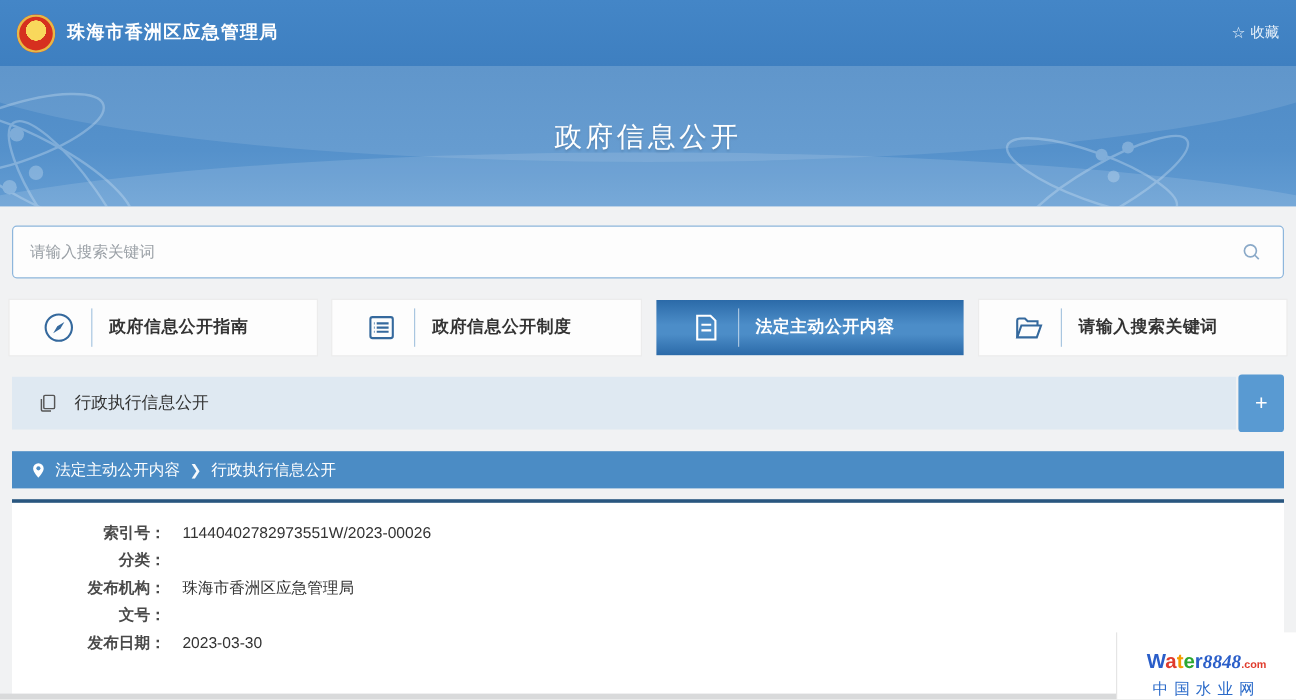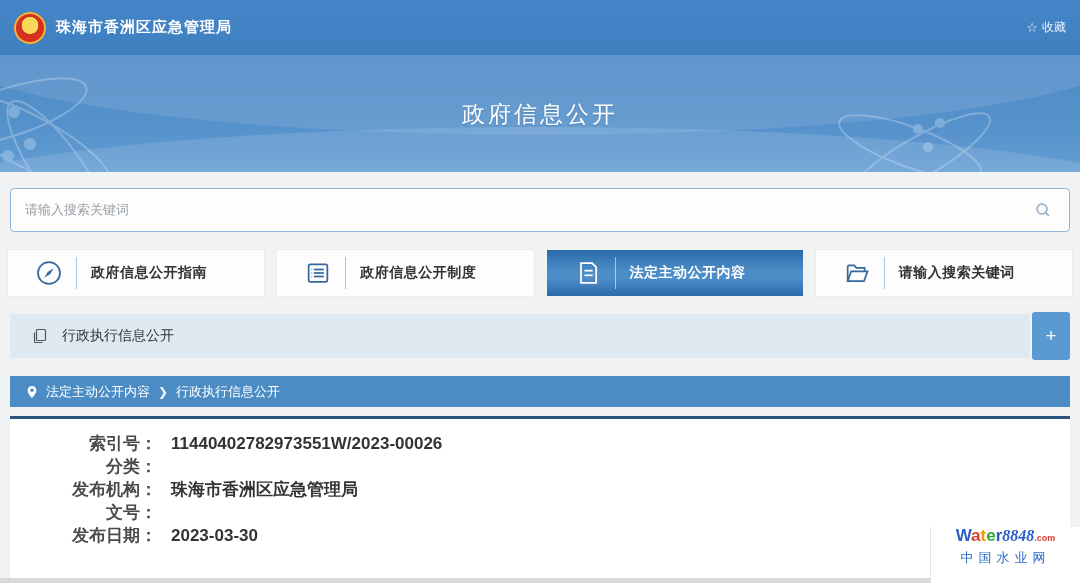--- a/index.html
+++ b/index.html
@@ -45,28 +45,28 @@
   .plus-btn { width:38px; height:48px; margin-left:2px; background:#599ad2; border:none; border-radius:3px; color:#fff; font-size:18px; cursor:pointer; flex:0 0 auto; }
 
   
   .breadcrumb { margin:16px 10px 0; height:31px; background:#4b8cc5; display:flex; align-items:center; padding:0 16px; color:#fff; font-size:13px; gap:8px; }
   .breadcrumb .b-icon { display:flex; }
   .crumb { cursor:pointer; }
   .crumb-sep { font-size:12px; opacity:.95; font-weight:bold; }
 
   
   .detail-card { margin:9px 10px 0; background:#fff; border-top:3px solid #29567f; padding:17px 0 0; min-height:166px; }
-  .field-row { display:flex; line-height:16px; margin-bottom:7px; font-size:17px;padding-left:19px; }
+  .field-row { display:flex; line-height:16px; margin-bottom:7px; font-size:13px; }
   .field-label { width:128px; text-align:right; color:#4a4a4a; font-weight:bold; flex:0 0 auto; }
-  .field-value { margin-left:14px; color:#333;font-weight:bold; }
+  .field-value { margin-left:14px; color:#333; }
 
   .bottom-strip { position:absolute; left:0; right:0; bottom:0; height:5px; background:#d9dadb; }
 
   
-  .watermark { position:absolute; right:0; bottom:0; width:150px; height:56px; background:#fff; z-index:5; display:flex; flex-direction:column; align-items:center; justify-content:flex-start; border-left:1px solid #e5e5e5; }
+  .watermark { position:absolute; right:0; bottom:0; width:150px; height:56px; background:#fff; z-index:5; display:flex; flex-direction:column; align-items:center; justify-content:flex-end; border-left:1px solid #e5e5e5; }
   .wm-line1 { font-size:17px; font-weight:bold; line-height:18px; white-space:nowrap; }
   .wm-8848 { font-style:italic; font-family:"Liberation Serif","DejaVu Serif",serif; color:#2a5ec9; font-size:16px; }
   .wm-com { color:#e03c2d; font-size:9px; }
   .wm-line2 { color:#2a6ac9; font-weight:normal; font-size:13px; letter-spacing:5px; margin-top:2px; white-space:nowrap; }
   .c-w,.c-r { color:#2a5ec9; } .c-a { color:#e03c2d; } .c-t { color:#f49b00; } .c-e { color:#2ca832; }
 </style>
 </head>
 <body>
 
 <div class="topbar">

